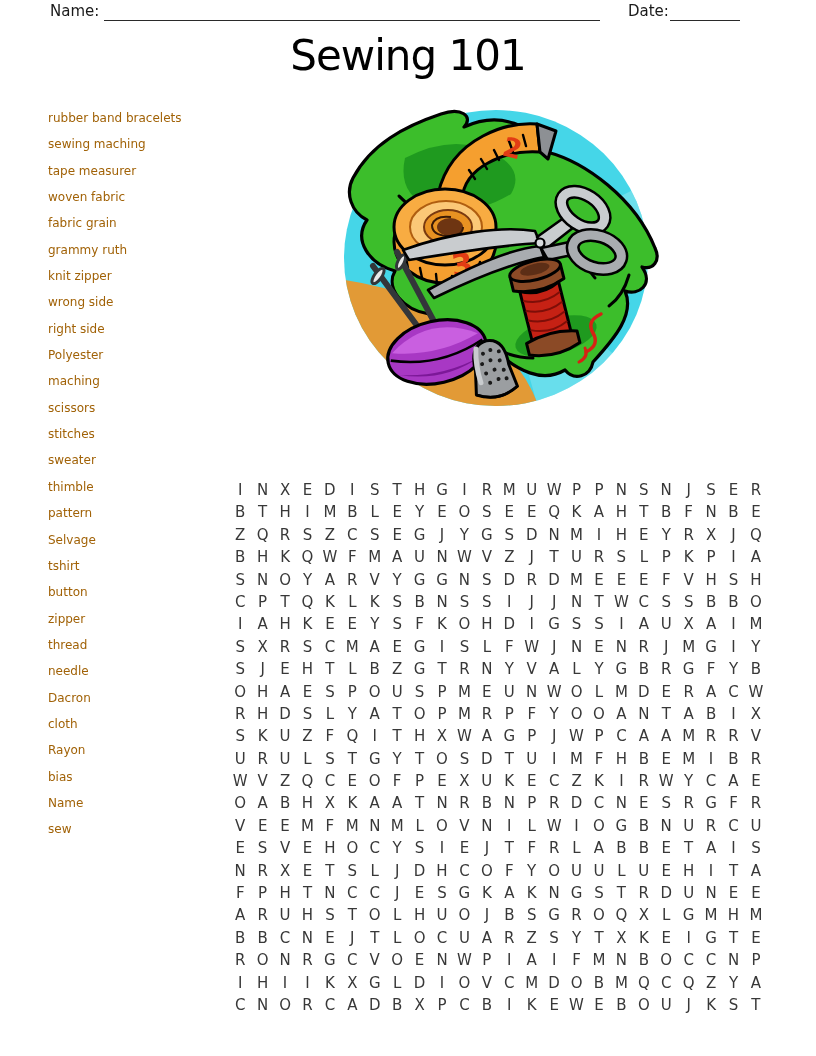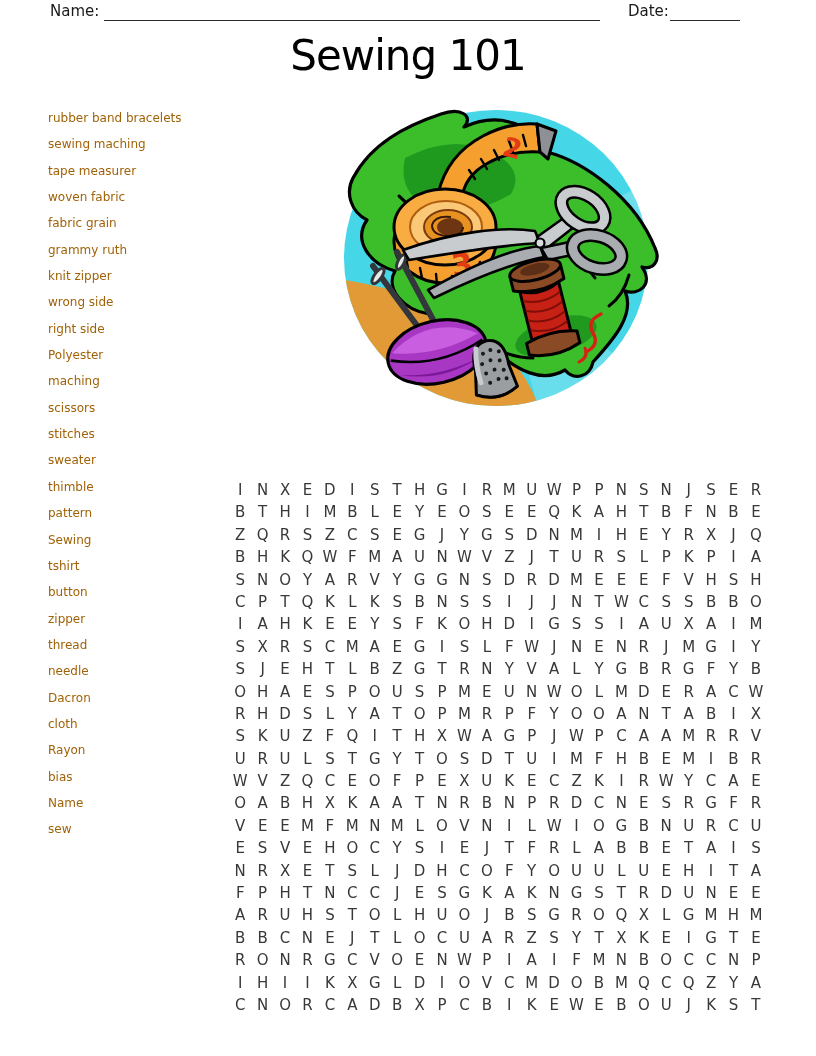--- a/index.html
+++ b/index.html
@@ -160,21 +160,21 @@
     <div class="word-item">knit zipper</div>
     <div class="word-item">wrong side</div>
     <div class="word-item">right side</div>
     <div class="word-item">Polyester</div>
     <div class="word-item">maching</div>
     <div class="word-item">scissors</div>
     <div class="word-item">stitches</div>
     <div class="word-item">sweater</div>
     <div class="word-item">thimble</div>
     <div class="word-item">pattern</div>
-    <div class="word-item">Sewing</div>
+    <div class="word-item">Selvage</div>
     <div class="word-item">tshirt</div>
     <div class="word-item">button</div>
     <div class="word-item">zipper</div>
     <div class="word-item">thread</div>
     <div class="word-item">needle</div>
     <div class="word-item">Dacron</div>
     <div class="word-item">cloth</div>
     <div class="word-item">Rayon</div>
     <div class="word-item">bias</div>
     <div class="word-item">Name</div>

